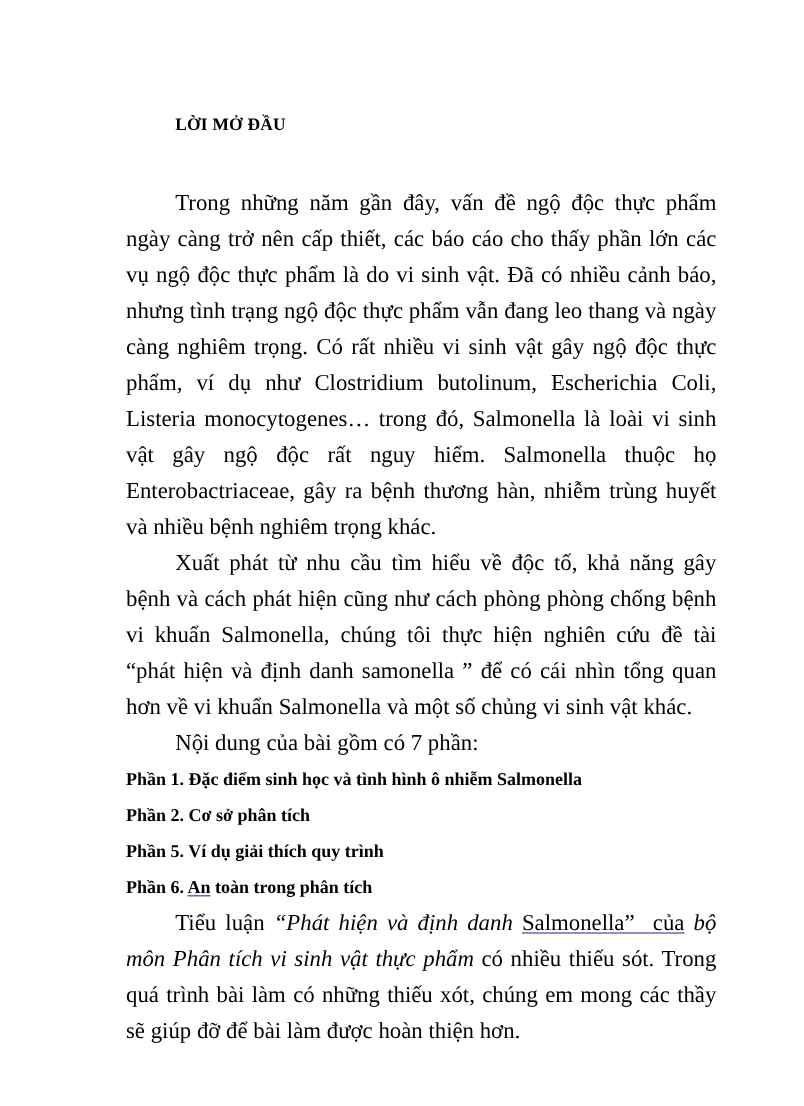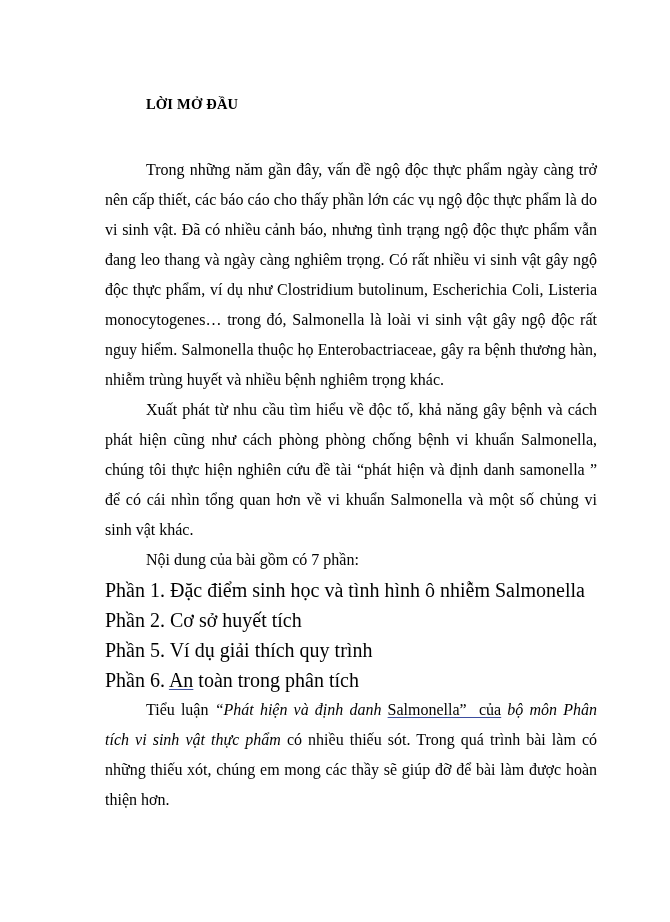--- a/index.html
+++ b/index.html
@@ -37,39 +37,40 @@
     letter-spacing: 0.2px;
     margin: 0 0 0 41px;
     line-height: 1.2;
     white-space: nowrap;
   }
   .spacer-after-title {
     height: 42px;
   }
   p.body-para {
     margin: 0;
-    font-size: 16px;
+    font-size: 19px;
     line-height: 30px;
     text-align: justify;
     text-justify: inter-word;
     text-indent: 41px;
     hyphens: none;
   }
   ul.parts-list {
     list-style: none;
     margin: 0;
     padding: 0;
   }
   ul.parts-list li {
-    font-size: 20px;
+    font-size: 15px;
     line-height: 30px;
     margin: 0;
     padding: 0;
     text-indent: 0;
     white-space: nowrap;
+    font-weight: bold;
   }
   .it {
     font-style: italic;
   }
   .ul-blue {
     text-decoration: underline;
     text-decoration-color: #3b4ea0;
     text-underline-offset: 2px;
     text-decoration-thickness: 1px;
   }
@@ -97,21 +98,21 @@
 
     <p class="body-para">Xuất phát từ nhu cầu tìm hiểu về độc tố, khả năng gây bệnh và cách phát hiện cũng như cách phòng phòng chống bệnh vi khuẩn Salmonella, chúng tôi thực hiện nghiên cứu đề tài “phát hiện và định danh samonella ” để có cái nhìn tổng quan hơn về vi khuẩn Salmonella và một số chủng vi sinh vật khác.</p>
 
     <p class="body-para">Nội dung của bài gồm có 7 phần:</p>
 
     <ul class="parts-list">
       <li>
         <span>Phần 1. </span><span>Đặc điểm sinh học và tình hình ô nhiễm Salmonella</span>
       </li>
       <li>
-        <span>Phần 2. </span><span>Cơ sở huyết tích</span>
+        <span>Phần 2. </span><span>Cơ sở phân tích</span>
       </li>
       <li>
         <span>Phần 5. </span><span>Ví dụ giải thích quy trình</span>
       </li>
       <li>
         <span>Phần 6. </span><span class="ul-blue">An</span><span> toàn trong phân tích</span>
       </li>
     </ul>
 
     <p class="body-para"><span>Tiểu luận </span><span class="it">“Phát hiện và định danh </span><span class="ul-blue-italic nbsp-pair">Salmonella”  của</span><span class="it"> bộ môn Phân tích vi sinh vật thực phẩm</span><span> có nhiều thiếu sót. Trong quá trình bài làm có những thiếu xót, chúng em mong các thầy  sẽ giúp đỡ để bài làm được hoàn thiện hơn.</span></p>

